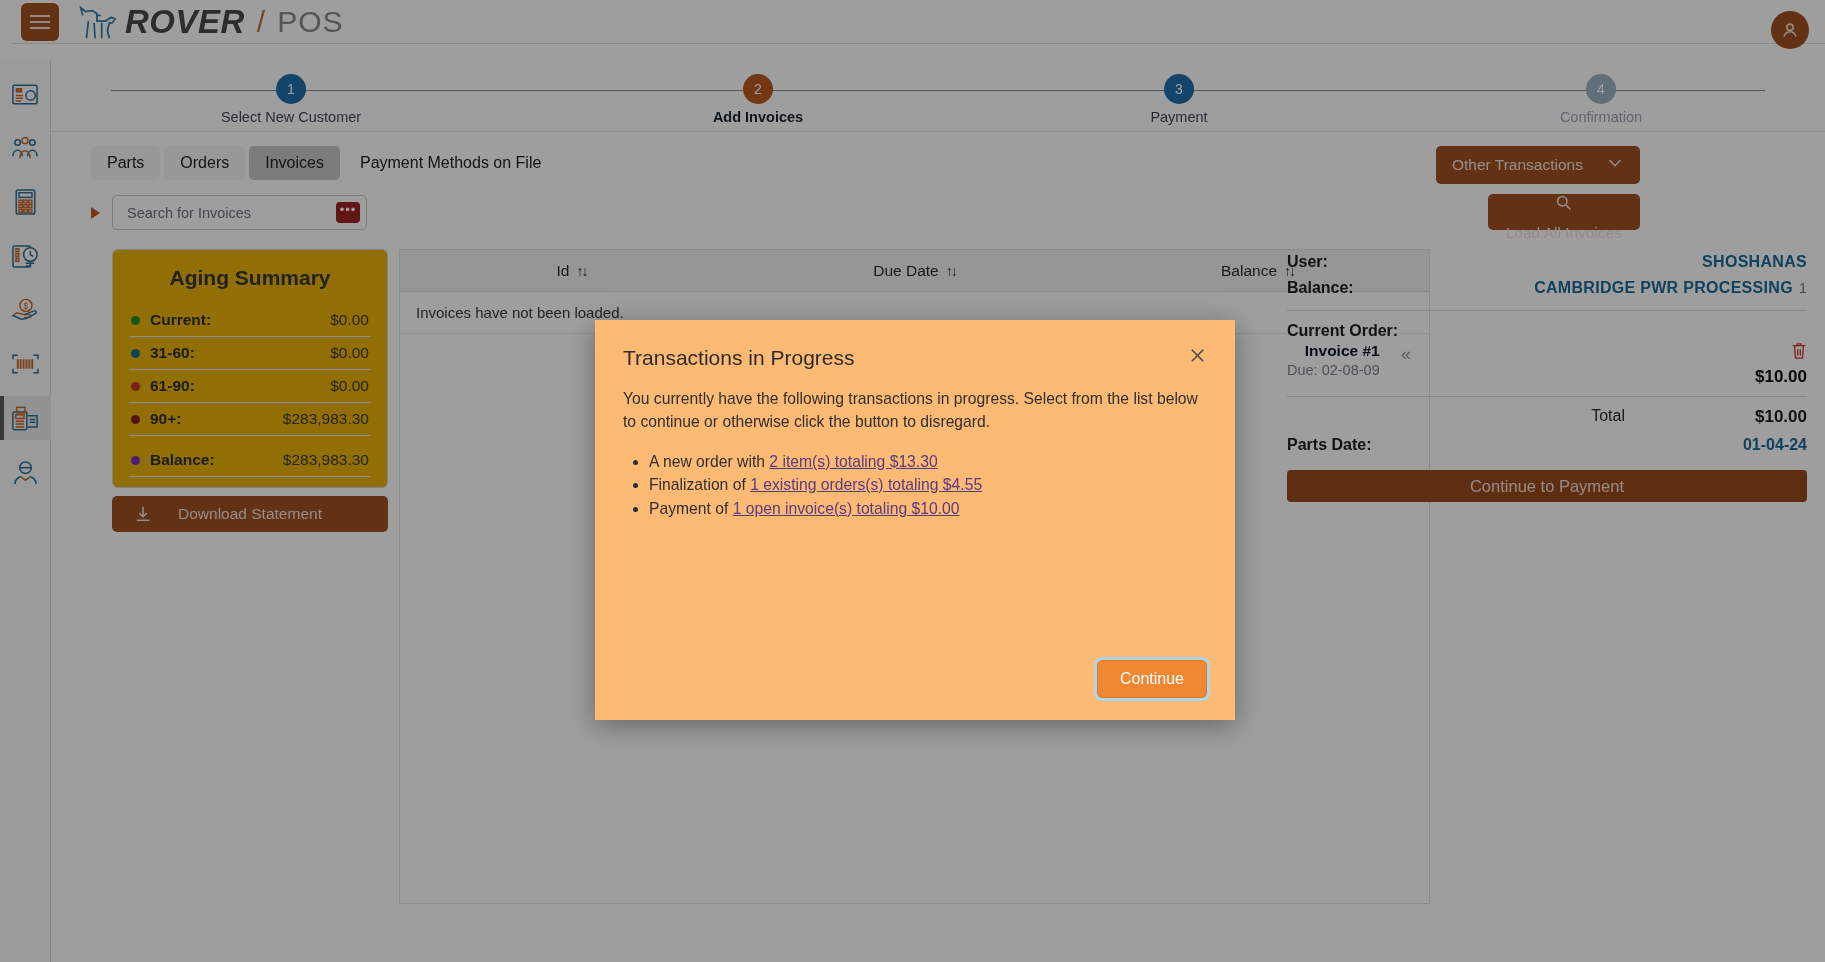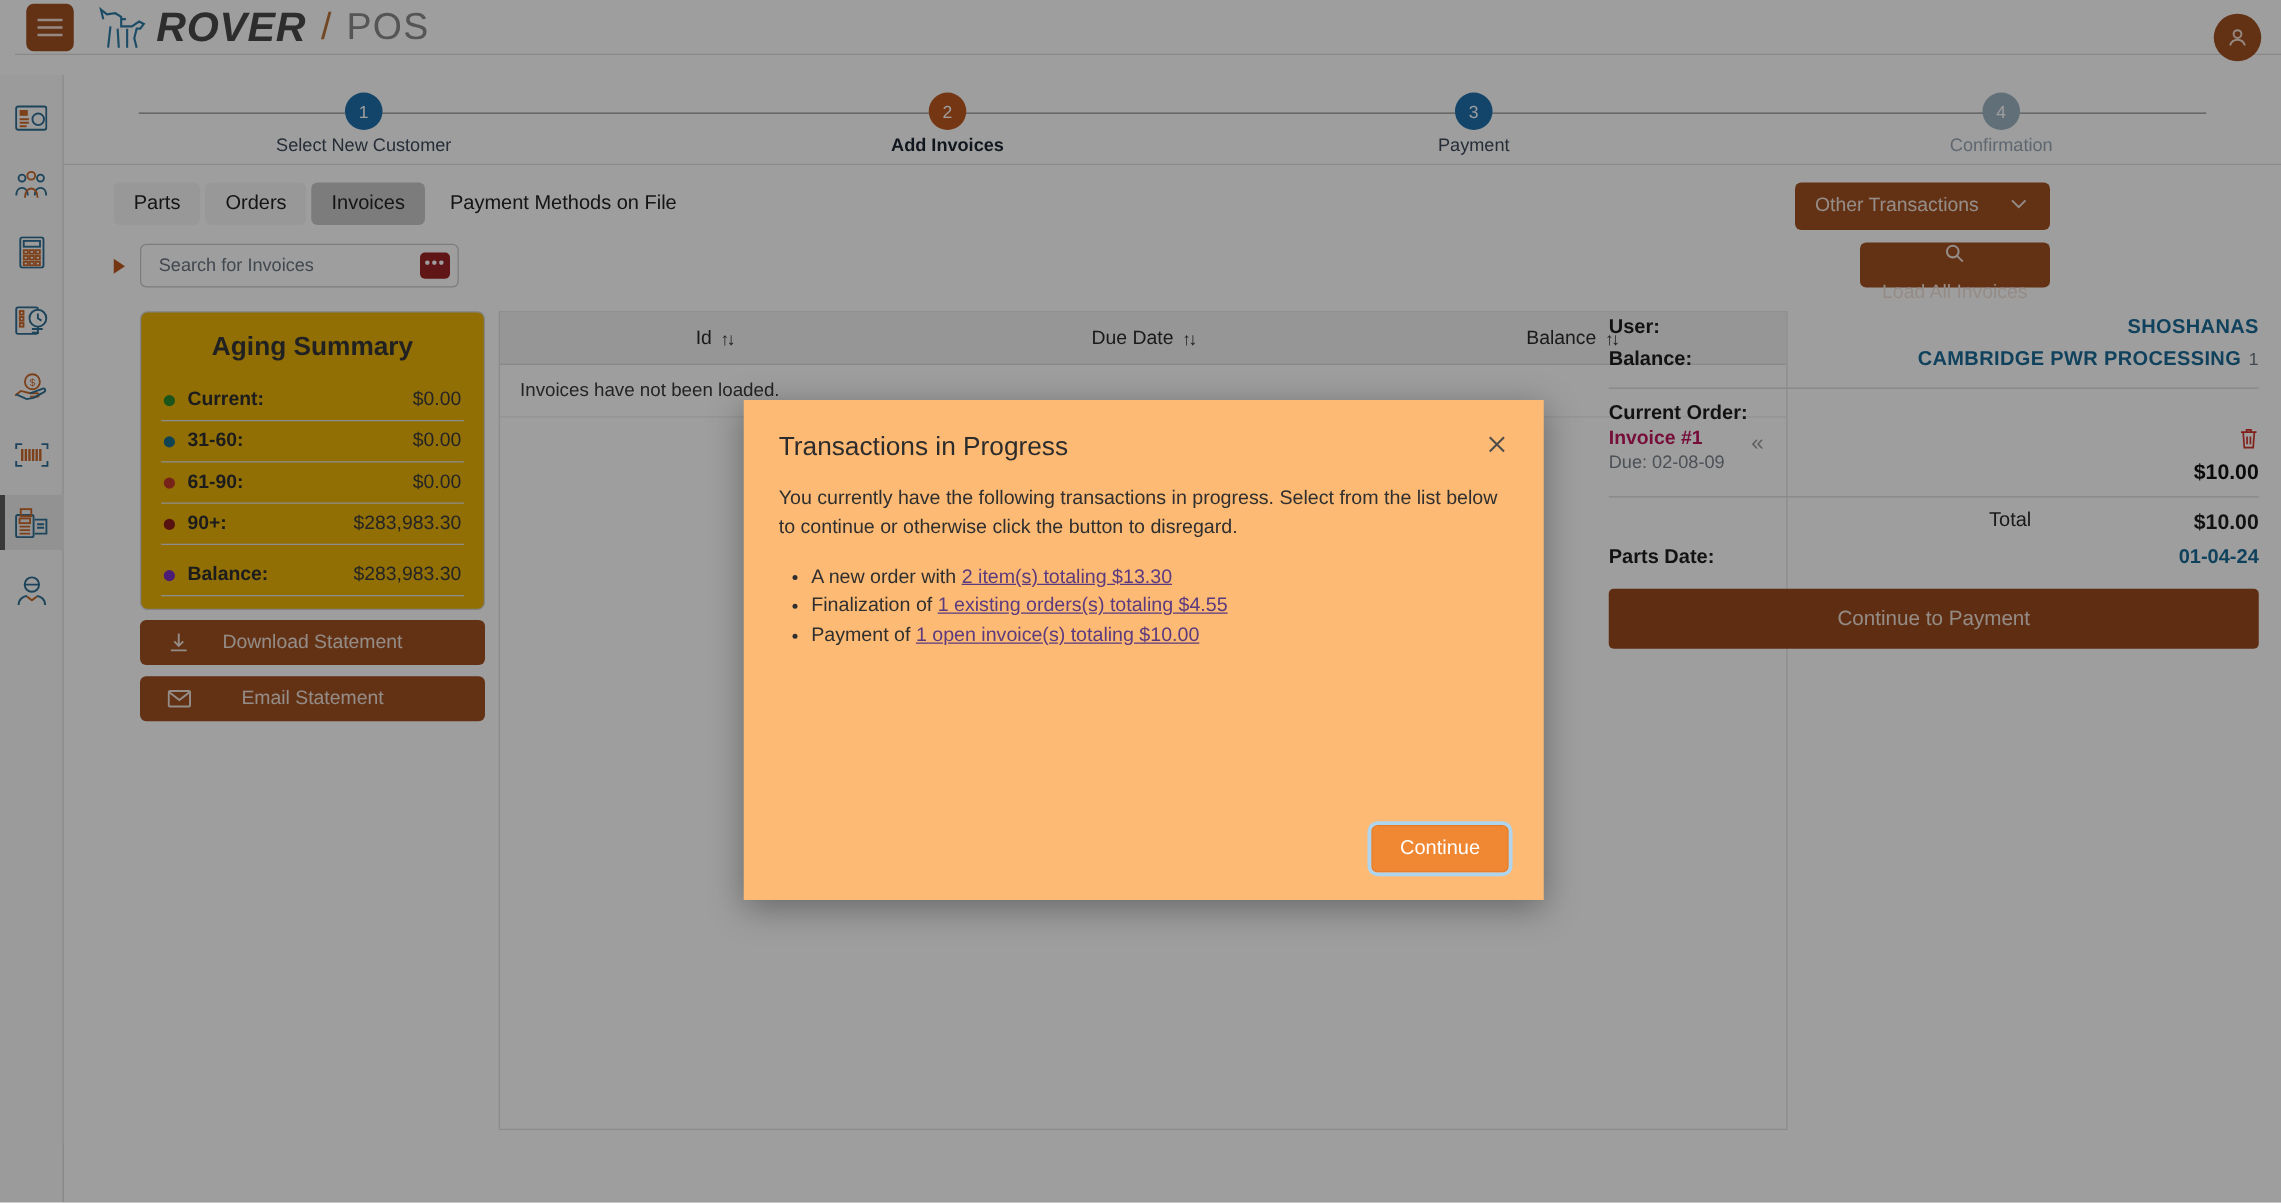--- a/index.html
+++ b/index.html
@@ -184,32 +184,32 @@
     position:absolute; right: 18px; top: 117px; width: 520px;
     font-size: 16px; color: #1d1d1d;
   }
   .rrow { display:flex; justify-content:space-between; align-items:baseline; padding: 4px 0; }
   .rlabel { font-weight: bold; }
   .rval-blue { color: #1a6b96; font-weight: bold; letter-spacing: .3px; }
   .rval-blue .sub { color:#6b7682; font-weight: normal; font-size: 14px; margin-left:6px;}
   .rdiv { border-top: 1px solid #d9d9d9; margin: 9px 0 7px; }
   .cur-order-title { font-weight: bold; padding: 4px 0 2px; }
   .order-line { display:flex; justify-content: space-between; align-items:flex-start; }
-  .order-left .inv { color:#be185d; font-weight: bold; font-size: 15.5px;}
+  .order-left .inv { color:#0f172a; font-weight: bold; font-size: 15.5px; text-align: right;}
   .order-left .due { color:#7b838c; font-size: 14.5px; margin-top: 2px;}
   .order-right { text-align: right; }
   .trash { cursor:pointer; }
   .order-amt { font-weight: bold; font-size: 17px; color:#111; margin-top: 3px;}
   .total-row { display:flex; justify-content:flex-end; gap: 130px; padding: 3px 0; }
   .total-lbl { color:#2b2b2b; }
   .total-val { font-weight: bold; font-size: 17px; }
   .ship-row { display:flex; justify-content:space-between; padding: 6px 0 0; }
   .ship-val { color:#1a6b96; font-weight: bold; }
   .btn-pay {
-    margin-top: 16px; height: 48px; background: #9a4a1d; border-radius: 4px;
+    margin-top: 16px; height: 32px; background: #9a4a1d; border-radius: 4px;
     color:#efe0d6; font-size: 16.5px; display:flex; align-items:center;
     justify-content:center; cursor:pointer;
   }
 
   
   .footer {
     position:absolute; left: 51px; right:0; bottom: 0; height: 48px;
     background:#fff; display:flex; align-items:center; justify-content:center;
     font-size: 14.5px; color:#4a4a4a; border-top: 1px solid #ececec;
   }
@@ -450,29 +450,20 @@
       </div>
     </div>
 
     <div class="stmt-btn" style="top:364px;">
       <span class="ico">
         <svg viewBox="0 0 20 20" width="18" height="18" fill="none" stroke="#efe2d9" stroke-width="1.7">
             <path d="M10 2v10M6 9l4 4 4-4M3 17h14"></path>
           </svg>
       </span>
       <span>Download Statement</span>
-    </div>
-    <div class="stmt-btn" style="top:409px;">
-      <span class="ico">
-        <svg viewBox="0 0 20 16" width="19" height="16" fill="none" stroke="#efe2d9" stroke-width="1.7">
-            <rect x="1" y="1.5" width="18" height="13" rx="1"></rect>
-            <path d="M1.5 2.5L10 9l8.5-6.5"></path>
-          </svg>
-      </span>
-      <span>Email Statement</span>
     </div>
 
     <div class="table-wrap">
       <div class="thead">
         <div class="th">
           <span>Id</span>
           <span class="sort-ico">↑↓</span>
         </div>
         <div class="th">
           <span>Due Date</span>

